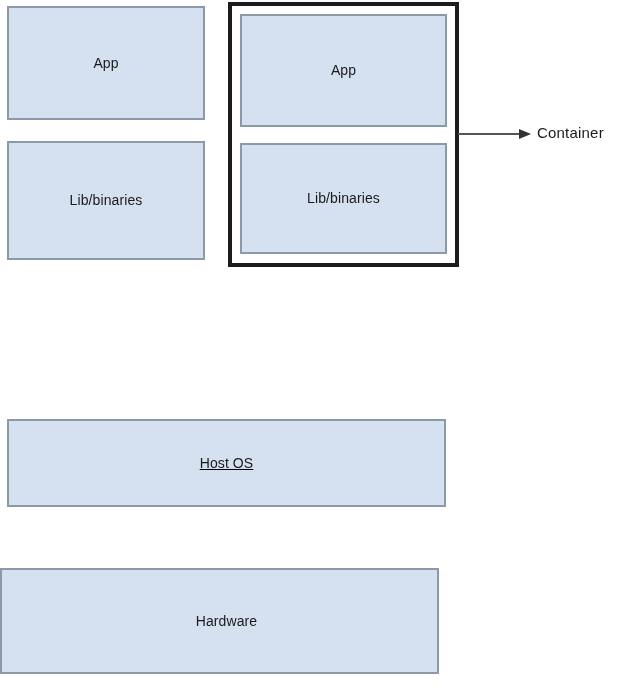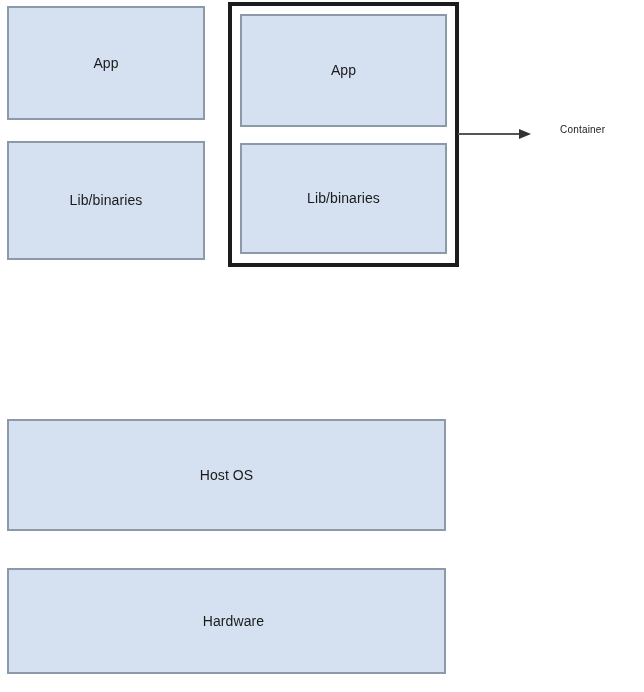--- a/index.html
+++ b/index.html
@@ -48,35 +48,35 @@
     width: 231px;
     height: 265px;
     box-sizing: border-box;
     border: 4px solid #1c1c1c;
     background: #ffffff;
   }
   #box-app-right  { left: 240px; top: 14px;  width: 207px; height: 113px; }
   #box-lib-right  { left: 240px; top: 143px; width: 207px; height: 111px; }
   
   #box-engine     { left: 7px;  top: 277px; width: 439px; height: 115px; }
-  #box-hostos     { left: 7px;  top: 419px; width: 439px; height: 112px; }
-  #box-hardware   { left: 7px;  top: 568px; width: 439px; height: 106px; padding-left: 14px; }
+  #box-hostos     { left: 7px;  top: 419px; width: 439px; height: 88px; text-decoration: underline; }
+  #box-hardware   { left: 0;  top: 568px; width: 439px; height: 106px; padding-left: 14px; }
   
   #annotation-arrow {
     position: absolute;
     left: 455px;
     top: 118px;
     width: 80px;
     height: 32px;
   }
   #annotation-label {
     position: absolute;
-    left: 560px;
+    left: 537px;
     top: 124px;
-    font-size: 10px;
+    font-size: 15px;
     color: #1a1a1a;
     white-space: nowrap;
     letter-spacing: 0.2px;
   }
 </style>
 </head>
 <body>
 
 <div id="diagram">
 

